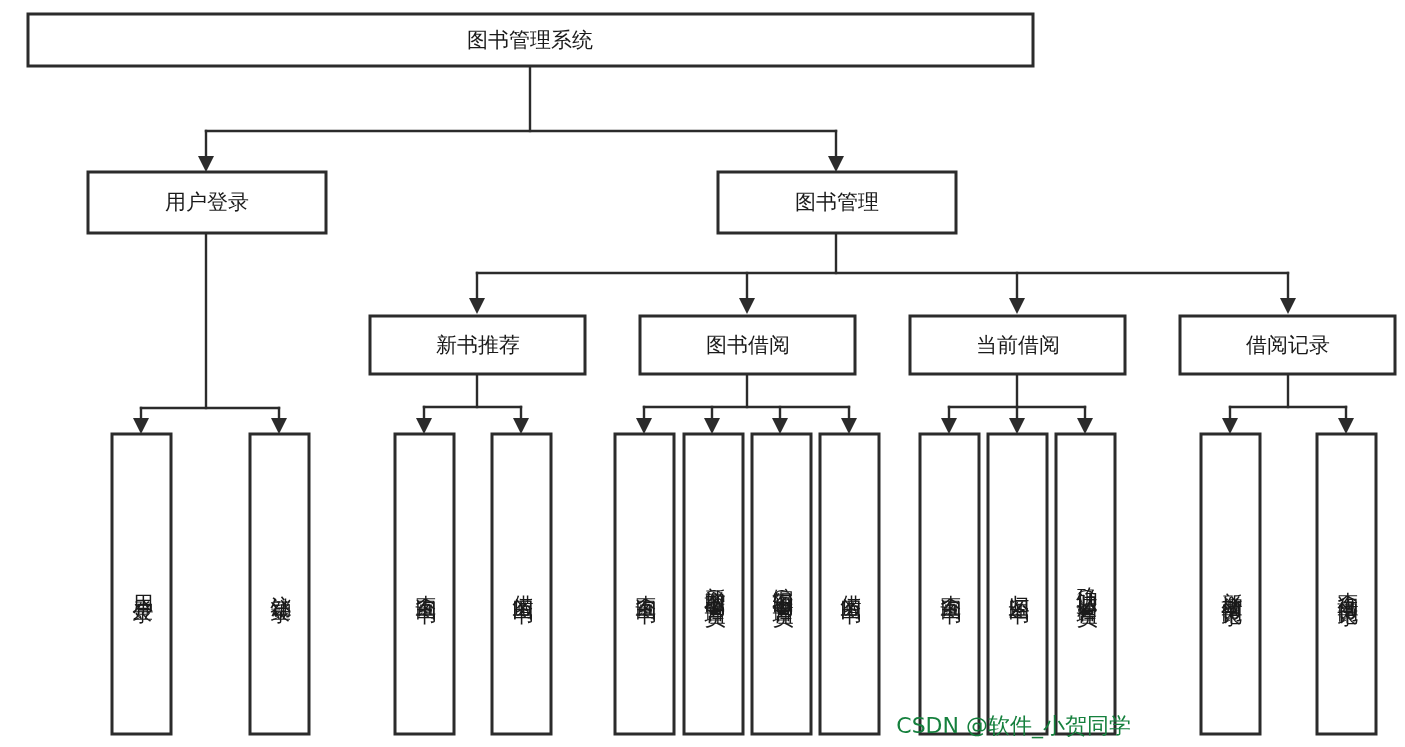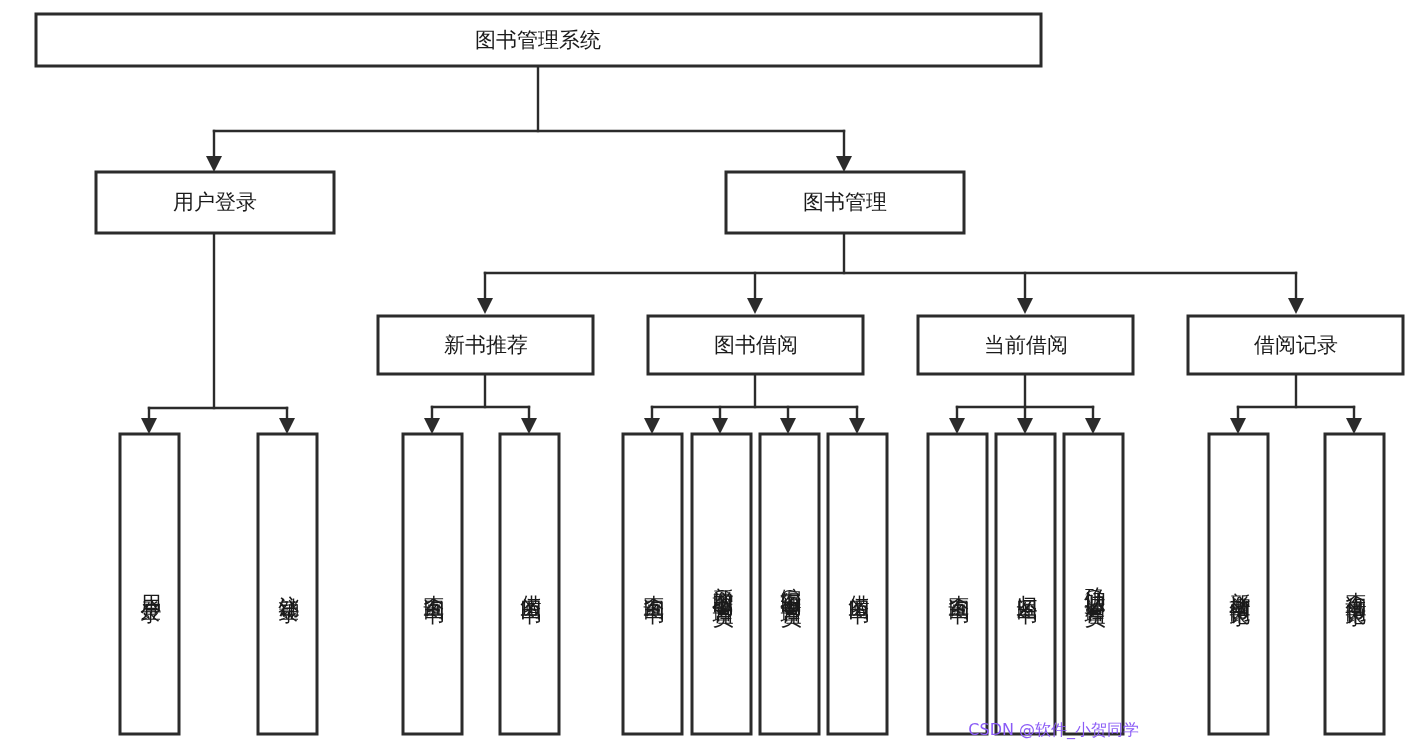--- a/index.html
+++ b/index.html
@@ -9,21 +9,21 @@
   }
   body {
     width: 1405px;
     height: 747px;
     font-family: "DejaVu Sans", "Liberation Sans", sans-serif;
     overflow: hidden;
     position: relative;
   }
   #diagram-root {
     position: absolute;
-    left: 16px; top: 0;
+    left: 8px; top: 0;
     width: 1133px;
     height: 747px;
   }
   svg.diagram {
     display: block;
     width: 1405px;
     height: 747px;
   }
   .node-rect {
     fill: #ffffff;
@@ -54,22 +54,22 @@
     stroke-linecap: square;
   }
   .arrow-head {
     fill: #2b2b2b;
   }
   .watermark {
     position: absolute;
     right: 10px;
     bottom: 6px;
     font-family: "DejaVu Sans", "Liberation Sans", sans-serif;
-    font-size: 16px;
-    color: #8b5cf6;
+    font-size: 22px;
+    color: #15803d;
     white-space: nowrap;
     pointer-events: none;
   }
 </style>
 </head>
 <body>
 
 <div id="diagram-root">
   <svg class="diagram" viewBox="0 0 1405 747" xmlns="http://www.w3.org/2000/svg">
 

